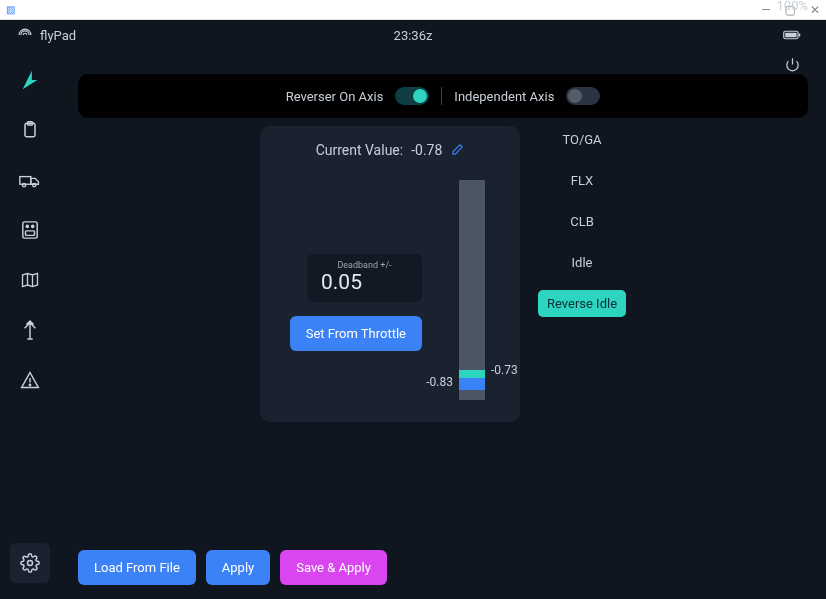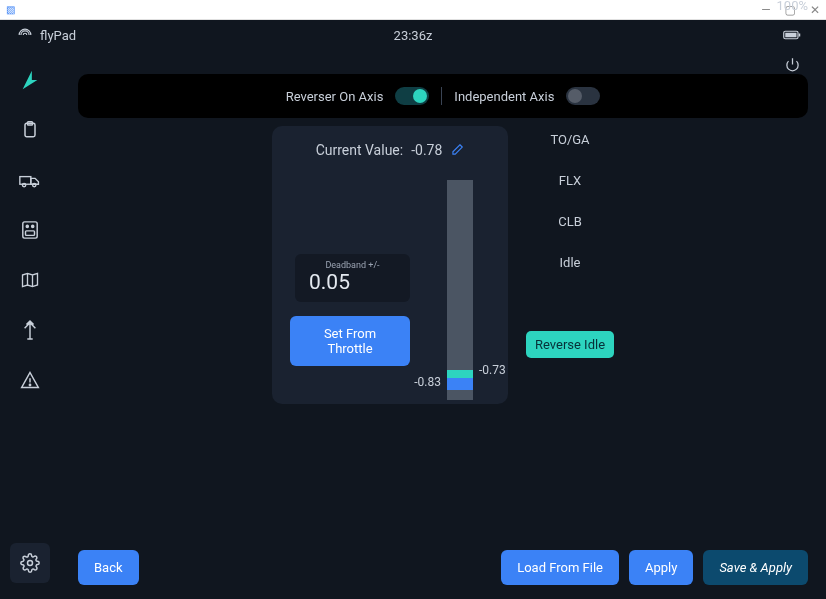--- a/index.html
+++ b/index.html
@@ -21,39 +21,39 @@
   .sidebar .settings-box { width: 40px; height: 40px; background: #1a2230; border-radius: 6px; display: flex; align-items: center; justify-content: center; margin-bottom: 16px; cursor: pointer; }
   .main { flex: 1; display: flex; flex-direction: column; padding: 0 18px 14px 18px; position: relative; }
   .toggles { margin-top: 24px; background: #000000; border-radius: 10px; height: 44px; display: flex; align-items: center; justify-content: center; gap: 12px; font-size: 13px; color: #c8cfd9; }
   .toggle { width: 34px; height: 18px; border-radius: 10px; background: #2a3340; position: relative; cursor: pointer; }
   .toggle.on { background: #0f3e44; }
   .toggle .knob { width: 14px; height: 14px; border-radius: 50%; background: #555c68; position: absolute; top: 2px; left: 2px; }
   .toggle.on .knob { left: 18px; background: #2dd4bf; }
   .toggles .sep { width: 1px; height: 18px; background: #3a4454; }
   .axis-title { text-align: center; margin-top: 16px; font-size: 22px; color: #d4dae3; font-weight: 400; }
   .panel-row { display: flex; justify-content: center; gap: 18px; margin-top: 8px; }
-  .panel { width: 236px; background: #1a2230; border-radius: 10px; padding: 16px 18px 4px 18px; position: relative; }
+  .panel { width: 260px; background: #1a2230; border-radius: 10px; padding: 16px 18px 22px 18px; position: relative; }
   .cur-val { text-align: center; font-size: 14px; color: #c8cfd9; display: flex; align-items: center; justify-content: center; gap: 8px; }
   .edit-icon { color: #3b82f6; cursor: pointer; }
   .panel-body { display: flex; margin-top: 22px; gap: 20px; }
   .panel-left { flex: 1; display: flex; flex-direction: column; gap: 14px; align-items: flex-end; }
   .deadband { background: #131924; border-radius: 6px; padding: 6px 14px 8px 14px; width: 115px; }
   .deadband .lbl { font-size: 9px; color: #9aa3b2; text-align: center; }
   .deadband .val { font-size: 21px; color: #e4e9f0; }
   .btn { border: none; border-radius: 6px; font-size: 13px; cursor: pointer; padding: 10px 16px; color: #fff; }
   .btn-blue { background: #3b82f6; }
-  .btn-green { background: #0c4a6e; font-style: italic; }
+  .btn-green { background: #d946ef; }
   .bar-wrap { position: relative; width: 60px; display: flex; flex-direction: column; align-items: center; }
   .bar { width: 26px; height: 220px; background: #4b5563; position: relative; }
   .bar .region { position: absolute; left: 0; width: 26px; }
   .bar .range-label { position: absolute; left: 32px; font-size: 12px; color: #c8cfd9; white-space: nowrap; }
   .bar .left-label { position: absolute; right: 32px; font-size: 12px; color: #c8cfd9; white-space: nowrap; }
   .detents { width: 88px; display: flex; flex-direction: column; gap: 14px; align-items: stretch; }
   .detent { text-align: center; font-size: 13px; color: #c8cfd9; padding: 6px 4px; border-radius: 5px; cursor: pointer; }
-  .detent.active { background: #2dd4bf; color: #073038; margin-top: 41px; }
+  .detent.active { background: #2dd4bf; color: #073038; }
   .footer { position: absolute; bottom: 14px; left: 18px; right: 18px; display: flex; justify-content: space-between; }
   .footer .right-btns { display: flex; gap: 10px; }
   svg { display: block; }
 </style>
 </head>
 <body>
 
 <div class="window">
   <div class="titlebar">
     <div class="left">
@@ -198,21 +198,20 @@
 
           <div class="detent">TO/GA</div>
               <div class="detent">FLX</div>
               <div class="detent">CLB</div>
               <div class="detent">Idle</div>
               <div class="detent active">Reverse Idle</div>
             </div>
         </div>
 
         <div class="footer">
-          <button class="btn btn-blue">Back</button>
           <div class="right-btns">
             <button class="btn btn-blue">Load From File</button>
             <button class="btn btn-blue">Apply</button>
             <button class="btn btn-green">Save &amp; Apply</button>
           </div>
         </div>
       </div>
     </div>
   </div>
 </div>

